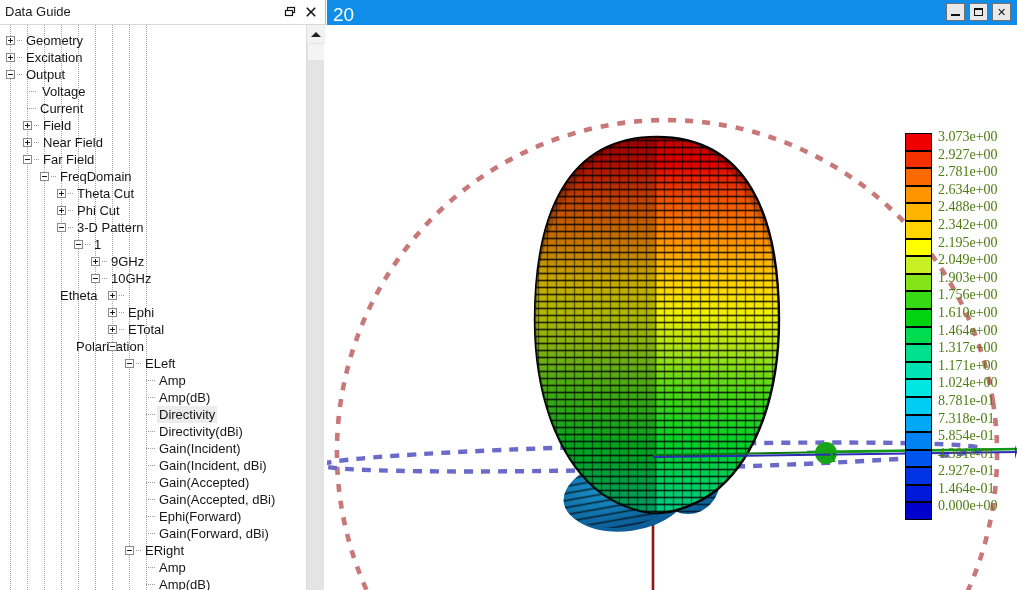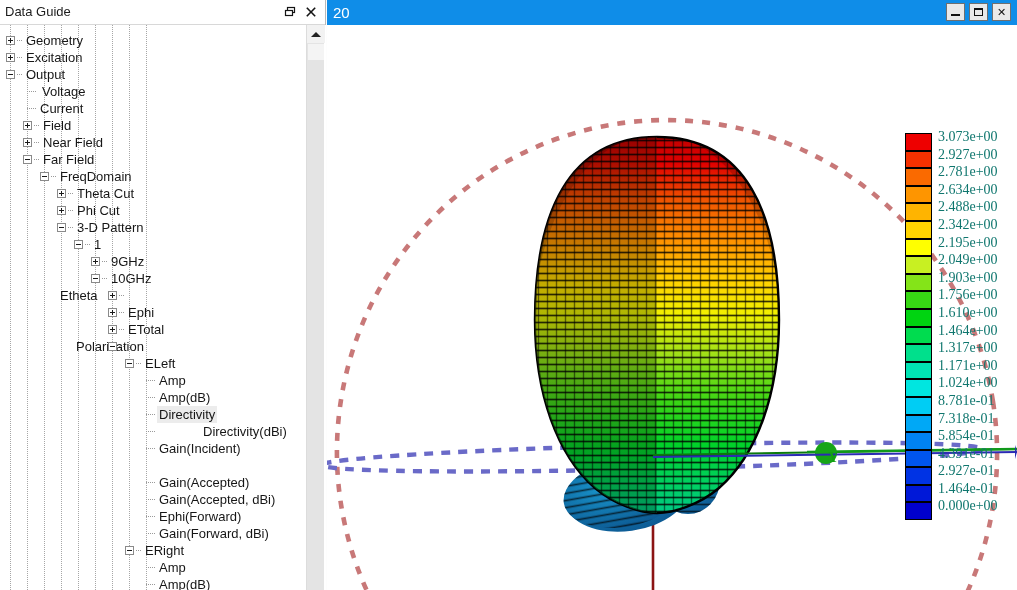--- a/index.html
+++ b/index.html
@@ -164,21 +164,21 @@
     background: #ffffff;
   }
   #vw-titlebar {
     position: relative;
     width: 690px; height: 25px;
     background: #0f8de8;
   }
   #vw-title {
     position: absolute;
     left: 6px; top: 4px;
-    font-size: 15px;
+    font-size: 19px;
     color: #ffffff;
   }
   .vw-btn {
     position: absolute;
     top: 3px;
     width: 19px; height: 18px;
     background: #e9e9e9;
     border: 1px solid #6f6f6f;
     cursor: pointer;
     color: #111;
@@ -215,21 +215,21 @@
   .cb-sw {
     position: absolute;
     left: 0; top: 0;
     width: 27px; height: 17.6px;
     border: 1px solid #000000;
   }
   .cb-lbl {
     position: absolute;
     left: 33px; top: -4px;
     font-size: 14px;
-    color: #0f766e;
+    color: #4d7c0f;
     font-family: "Liberation Serif", serif;
     white-space: nowrap;
   }
   #axis-y-label {
     position: absolute;
     left: 501px; top: 424px;
     font-size: 15px;
     font-weight: bold;
     color: #12a012;
     font-family: "Liberation Serif", serif;
@@ -285,22 +285,23 @@
           <div class="tnode" style="position: absolute; left: 0px; top: 228px; width: 306px;"><span class="toggle plus" style="left: 91px;"></span><span class="hdash" style="left: 102px; width: 5px;"></span><span class="tlabel" style="margin-left: 109px;">9GHz</span></div>
           <div class="tnode" style="position: absolute; left: 0px; top: 245px; width: 306px;"><span class="toggle" style="left: 91px;"></span><span class="hdash" style="left: 102px; width: 5px;"></span><span class="tlabel" style="margin-left: 109px;">10GHz</span></div>
           <div class="tnode" style="position: absolute; left: 0px; top: 262px; width: 306px;"><span class="toggle plus" style="left: 108px;"></span><span class="hdash" style="left: 119px; width: 5px;"></span><span class="tlabel" style="margin-left: 58px;">Etheta</span></div>
           <div class="tnode" style="position: absolute; left: 0px; top: 279px; width: 306px;"><span class="toggle plus" style="left: 108px;"></span><span class="hdash" style="left: 119px; width: 5px;"></span><span class="tlabel" style="margin-left: 126px;">Ephi</span></div>
           <div class="tnode" style="position: absolute; left: 0px; top: 296px; width: 306px;"><span class="toggle plus" style="left: 108px;"></span><span class="hdash" style="left: 119px; width: 5px;"></span><span class="tlabel" style="margin-left: 126px;">ETotal</span></div>
           <div class="tnode" style="position: absolute; left: 0px; top: 313px; width: 306px;"><span class="toggle" style="left: 108px;"></span><span class="hdash" style="left: 119px; width: 5px;"></span><span class="tlabel" style="margin-left: 74px;">Polarization</span></div>
           <div class="tnode" style="position: absolute; left: 0px; top: 330px; width: 306px;"><span class="toggle" style="left: 125px;"></span><span class="hdash" style="left: 136px; width: 5px;"></span><span class="tlabel" style="margin-left: 143px;">ELeft</span></div>
           <div class="tnode" style="position: absolute; left: 0px; top: 347px; width: 306px;"><span class="hdash" style="left: 146px; width: 9px;"></span><span class="tlabel" style="margin-left: 157px;">Amp</span></div>
           <div class="tnode" style="position: absolute; left: 0px; top: 364px; width: 306px;"><span class="hdash" style="left: 146px; width: 9px;"></span><span class="tlabel" style="margin-left: 157px;">Amp(dB)</span></div>
           <div class="tnode sel" style="position: absolute; left: 0px; top: 381px; width: 306px;"><span class="hdash" style="left: 146px; width: 9px;"></span><span class="tlabel" style="margin-left: 157px;">Directivity</span></div>
-          <div class="tnode" style="position: absolute; left: 0px; top: 398px; width: 306px; padding-left: 44px;"><span class="hdash" style="left: 146px; width: 9px;"></span><span class="tlabel" style="margin-left: 157px;">Directivity(dBi)</span></div>
+          <div class="tnode" style="position: absolute; left: 0px; top: 398px; width: 306px;"><span class="hdash" style="left: 146px; width: 9px;"></span><span class="tlabel" style="margin-left: 157px;">Directivity(dBi)</span></div>
           <div class="tnode" style="position: absolute; left: 0px; top: 415px; width: 306px;"><span class="hdash" style="left: 146px; width: 9px;"></span><span class="tlabel" style="margin-left: 157px;">Gain(Incident)</span></div>
+          <div class="tnode" style="position: absolute; left: 0px; top: 432px; width: 306px;"><span class="hdash" style="left: 146px; width: 9px;"></span><span class="tlabel" style="margin-left: 157px;">Gain(Incident, dBi)</span></div>
           <div class="tnode" style="position: absolute; left: 0px; top: 449px; width: 306px;"><span class="hdash" style="left: 146px; width: 9px;"></span><span class="tlabel" style="margin-left: 157px;">Gain(Accepted)</span></div>
           <div class="tnode" style="position: absolute; left: 0px; top: 466px; width: 274px;"><span class="hdash" style="left: 146px; width: 9px;"></span><span class="tlabel" style="margin-left: 157px;">Gain(Accepted, dBi)</span></div>
           <div class="tnode" style="position: absolute; left: 0px; top: 483px; width: 306px;"><span class="hdash" style="left: 146px; width: 9px;"></span><span class="tlabel" style="margin-left: 157px;">Ephi(Forward)</span></div>
           <div class="tnode" style="position: absolute; left: 0px; top: 500px; width: 257px;"><span class="hdash" style="left: 146px; width: 9px;"></span><span class="tlabel" style="margin-left: 157px;">Gain(Forward, dBi)</span></div>
           <div class="tnode" style="position: absolute; left: 0px; top: 517px; width: 306px;"><span class="toggle" style="left: 125px;"></span><span class="hdash" style="left: 136px; width: 5px;"></span><span class="tlabel" style="margin-left: 143px;">ERight</span></div>
           <div class="tnode" style="position: absolute; left: 0px; top: 534px; width: 306px;"><span class="hdash" style="left: 146px; width: 9px;"></span><span class="tlabel" style="margin-left: 157px;">Amp</span></div>
           <div class="tnode" style="position: absolute; left: 0px; top: 551px; width: 306px;"><span class="hdash" style="left: 146px; width: 9px;"></span><span class="tlabel" style="margin-left: 157px;">Amp(dB)</span></div>
         </div>
     </div>
 

